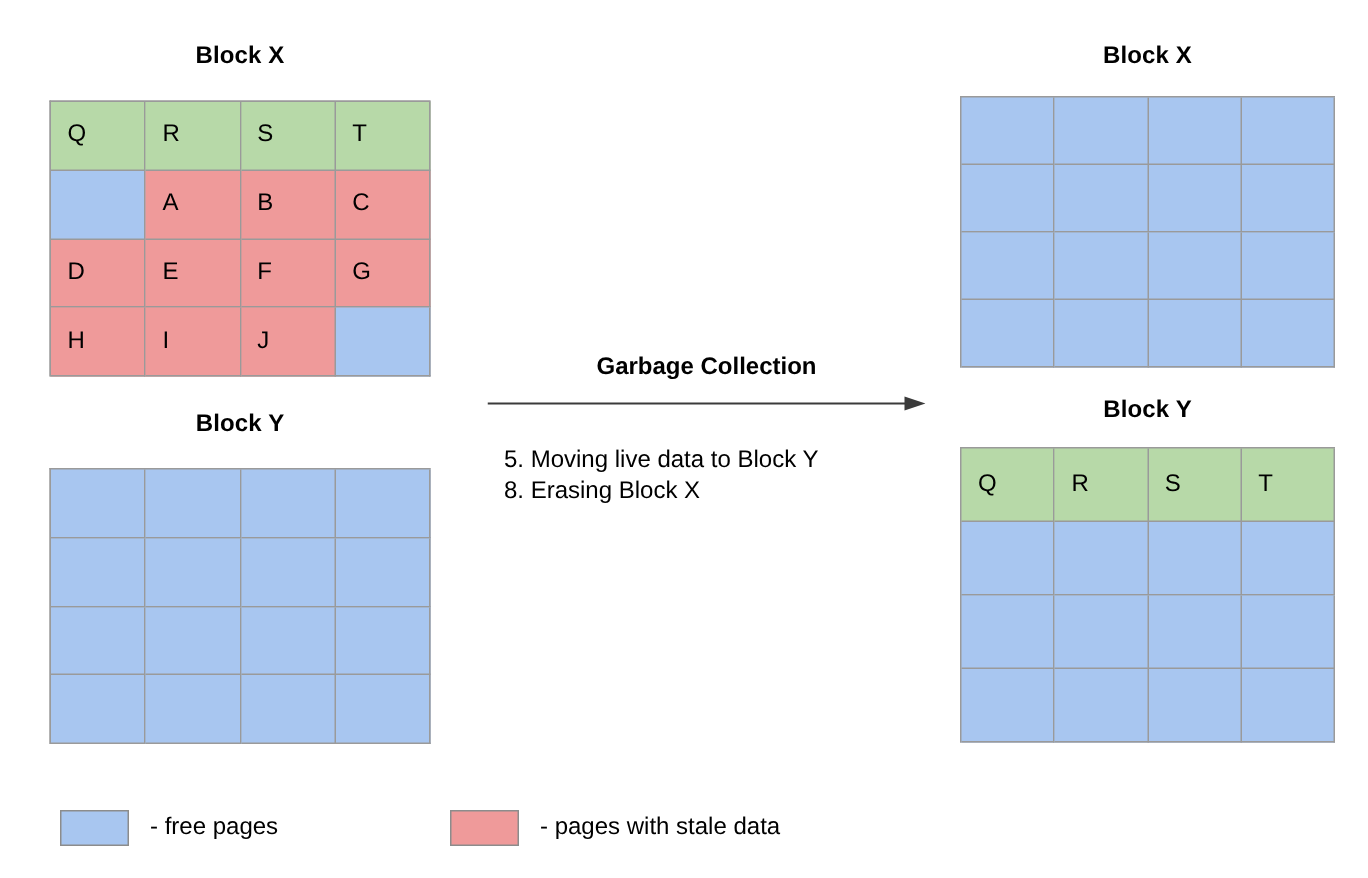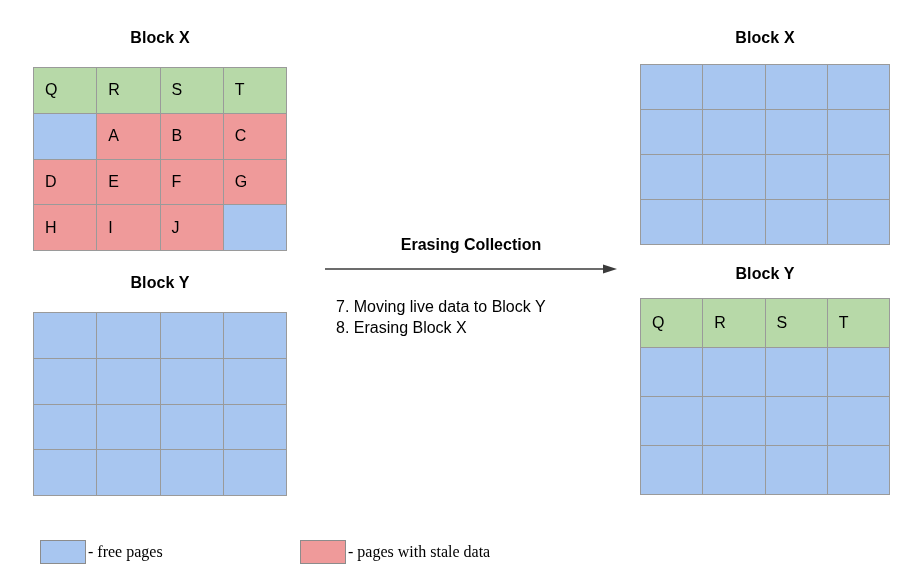--- a/index.html
+++ b/index.html
@@ -99,24 +99,23 @@
     width: 46px;
     height: 24px;
     border: 1px solid #8c8c8c;
     box-sizing: border-box;
     flex: 0 0 auto;
   }
   .legend-swatch.free  { background: #a8c6f0; }
   .legend-swatch.stale { background: #ef9a9a; }
   .legend-swatch.live  { background: #b7d9a8; }
   .legend-label {
-    margin-left: 2px;
-    font-size: 16px;
-    white-space: nowrap;
-    font-family: Liberation Serif, serif;
+    margin-left: 14px;
+    font-size: 16px;
+    white-space: nowrap;
   }
 </style>
 </head>
 <body>
 
 <div id="stage">
 
   <div class="block-title" style="left:33px; top:29px; width:254px;">Block X</div>
   <div class="grid" style="left:33px; top:67px; width:254px; height:184px;">
       <div class="cell live">Q</div>
@@ -150,31 +149,31 @@
       <div class="cell free"></div>
       <div class="cell free"></div>
       <div class="cell free"></div>
       <div class="cell free"></div>
       <div class="cell free"></div>
       <div class="cell free"></div>
       <div class="cell free"></div>
       <div class="cell free"></div>
     </div>
 
-  <div id="gc-heading">Erasing Collection</div>
+  <div id="gc-heading">Garbage Collection</div>
 
   <div id="gc-arrow">
     <svg width="292" height="14" viewBox="0 0 292 14" xmlns="http://www.w3.org/2000/svg">
       <line x1="0" y1="7" x2="282" y2="7" stroke="#3b3b3b" stroke-width="1.4"></line>
       <polygon points="292,7 278,2.4 278,11.6" fill="#3b3b3b"></polygon>
     </svg>
   </div>
 
   <div id="gc-steps">
-    <div>7. Moving live data to Block Y</div>
+    <div>5. Moving live data to Block Y</div>
     <div>8. Erasing Block X</div>
   </div>
 
   <div class="block-title" style="left:640px; top:29px; width:250px;">Block X</div>
   <div class="grid" style="left:640px; top:64px; width:250px; height:181px;">
       <div class="cell free"></div>
       <div class="cell free"></div>
       <div class="cell free"></div>
       <div class="cell free"></div>
       <div class="cell free"></div>

